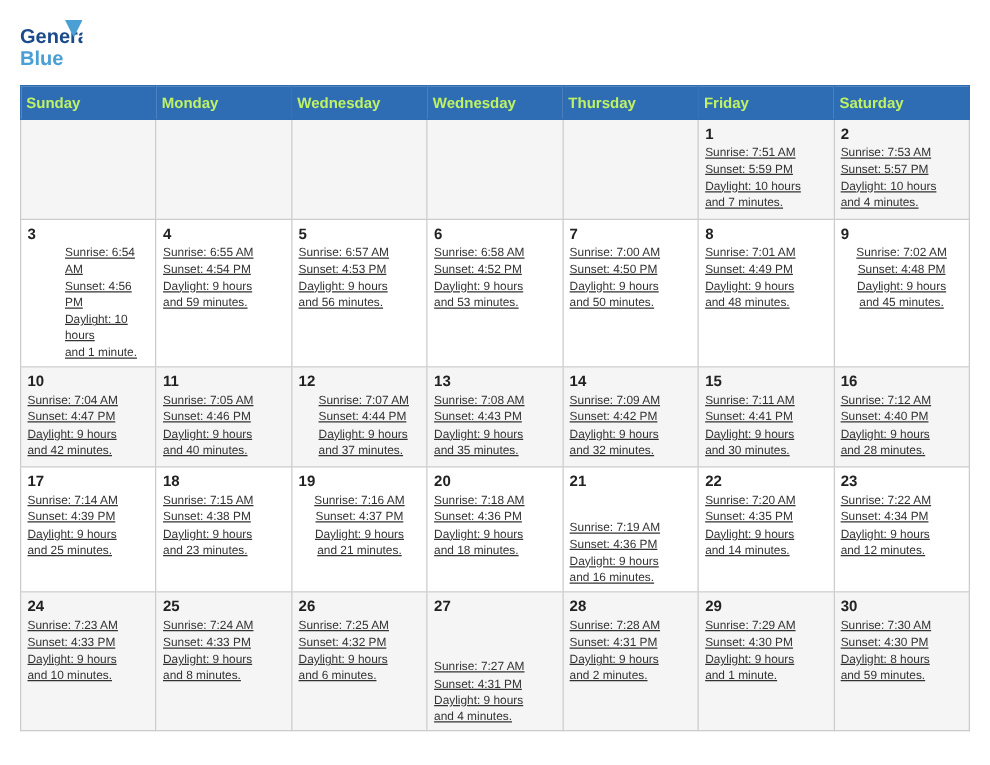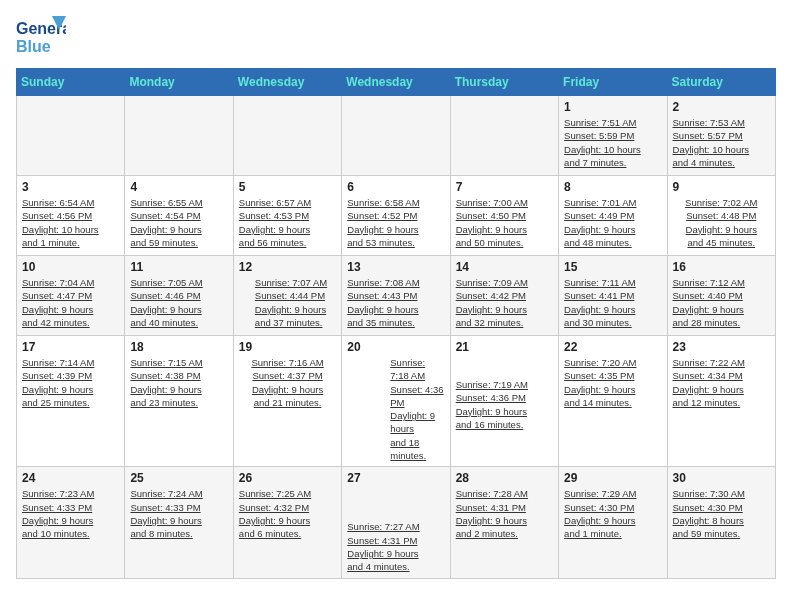--- a/index.html
+++ b/index.html
@@ -36,21 +36,21 @@
       font-size: 16px;
       color: #444;
     }
     .calendar-table {
       width: 100%;
       border-collapse: collapse;
       table-layout: fixed;
     }
     .calendar-table thead th {
       background: #2e6db4;
-      color: #5eead4;
+      color: #bef264;
       font-size: 12px;
       font-weight: bold;
       padding: 6px 4px;
       text-align: left;
       border: 1px solid #2e6db4;
     }
     .calendar-table tbody td {
       border: 1px solid #ccc;
       vertical-align: top;
       padding: 4px 5px;
@@ -124,21 +124,21 @@
           <div class="day-number">2</div>
           <div class="day-info" style="white-space: pre-line;">Sunrise: 7:53 AM
 Sunset: 5:57 PM
 Daylight: 10 hours
 and 4 minutes.</div>
         </td>
       </tr>
       <tr>
         <td>
           <div class="day-number">3</div>
-          <div class="day-info" style="white-space: pre-line;">Sunrise: 6:54 AM
+          <div class="day-info" style="white-space: pre-line; margin-left: 30px;">Sunrise: 6:54 AM
 Sunset: 4:56 PM
 Daylight: 10 hours
 and 1 minute.</div>
         </td>
         <td>
           <div class="day-number">4</div>
           <div class="day-info" style="white-space: pre-line;">Sunrise: 6:55 AM
 Sunset: 4:54 PM
 Daylight: 9 hours
 and 59 minutes.</div>
@@ -247,21 +247,21 @@
         </td>
         <td>
           <div class="day-number">19</div>
           <div class="day-info" style="white-space: pre-line; text-align: center;">Sunrise: 7:16 AM
 Sunset: 4:37 PM
 Daylight: 9 hours
 and 21 minutes.</div>
         </td>
         <td>
           <div class="day-number">20</div>
-          <div class="day-info" style="white-space: pre-line; margin-left: 43px;">Sunrise: 7:18 AM
+          <div class="day-info" style="white-space: pre-line;">Sunrise: 7:18 AM
 Sunset: 4:36 PM
 Daylight: 9 hours
 and 18 minutes.</div>
         </td>
         <td>
           <div class="day-number">21</div>
           <div class="day-info" style="white-space: pre-line; margin-top: 24px;">Sunrise: 7:19 AM
 Sunset: 4:36 PM
 Daylight: 9 hours
 and 16 minutes.</div>

